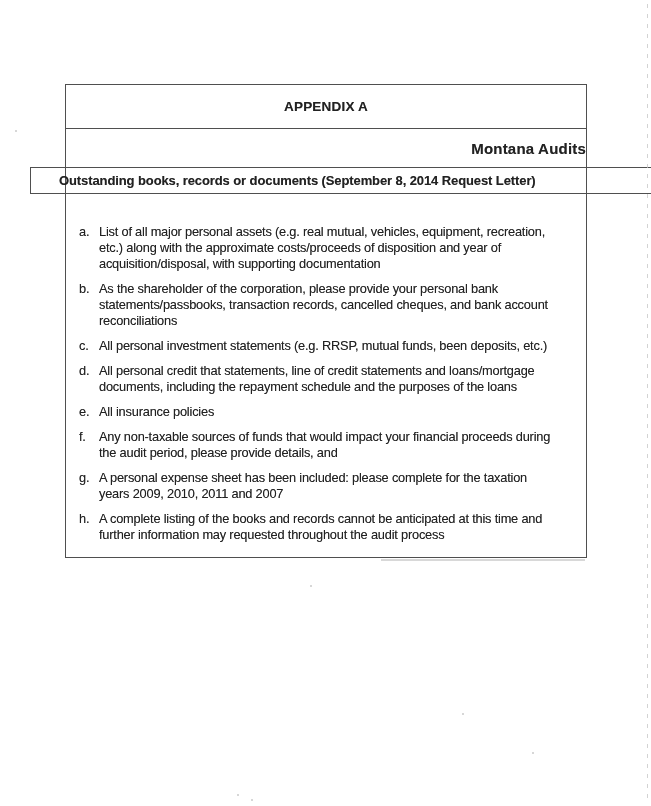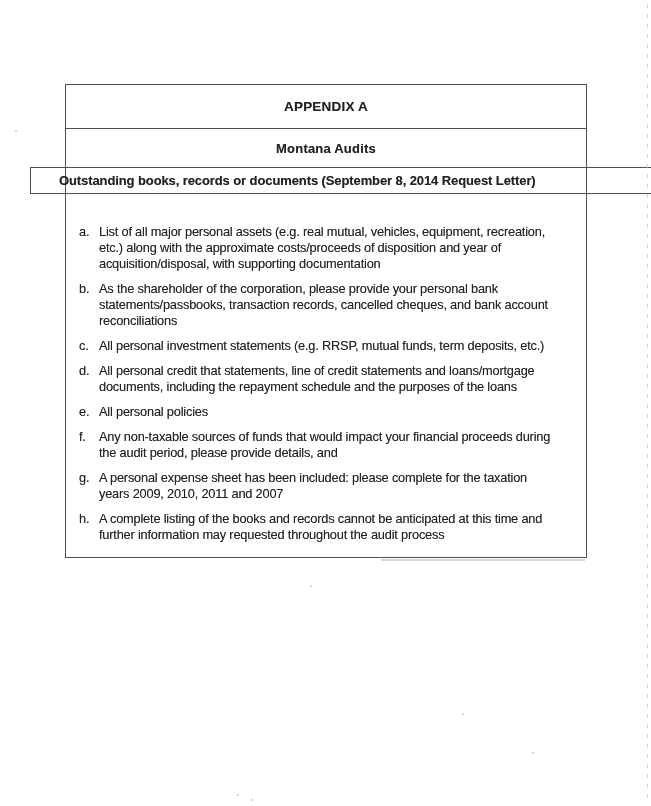--- a/index.html
+++ b/index.html
@@ -15,22 +15,22 @@
     box-sizing:border-box;border:1px solid var(--border,#4f4f4f);
     background:transparent;
   }
   .row-appendix{
     box-sizing:border-box;height:44px;border-bottom:1px solid var(--border,#4f4f4f);
     display:flex;align-items:center;justify-content:center;
     font-size:13.5px;letter-spacing:.2px;
   }
   .row-subtitle{
     box-sizing:border-box;height:39px;
-    display:flex;align-items:center;justify-content:center;
-    font-size:13px;letter-spacing:.2px;
+    display:flex;align-items:center;justify-content:flex-end;
+    font-size:15px;letter-spacing:.2px;
   }
   
   .section-row{
     position:absolute;left:30px;top:167px;width:628px;height:27px;
     box-sizing:border-box;border:1px solid var(--border,#4f4f4f);
     display:flex;align-items:center;padding-left:28px;
     font-size:13px;letter-spacing:-0.1px;background:transparent;
   }
   
   .item-list{
@@ -93,32 +93,32 @@
 
       <div class="item">
         <span class="item-label">b.</span>
         <span class="item-text">As the shareholder of the corporation, please provide your personal bank
 statements/passbooks, transaction records, cancelled cheques, and bank account
 reconciliations</span>
       </div>
 
       <div class="item">
         <span class="item-label">c.</span>
-        <span class="item-text">All personal investment statements (e.g. RRSP, mutual funds, term deposits, etc.)</span>
+        <span class="item-text">All personal investment statements (e.g. RRSP, mutual funds, been deposits, etc.)</span>
       </div>
 
       <div class="item">
         <span class="item-label">d.</span>
         <span class="item-text">All personal credit that statements, line of credit statements and loans/mortgage
 documents, including the repayment schedule and the purposes of the loans</span>
       </div>
 
       <div class="item">
         <span class="item-label">e.</span>
-        <span class="item-text">All personal policies</span>
+        <span class="item-text">All insurance policies</span>
       </div>
 
       <div class="item">
         <span class="item-label">f.</span>
         <span class="item-text">Any non-taxable sources of funds that would impact your financial proceeds during
 the audit period, please provide details, and</span>
       </div>
 
       <div class="item">
         <span class="item-label">g.</span>

